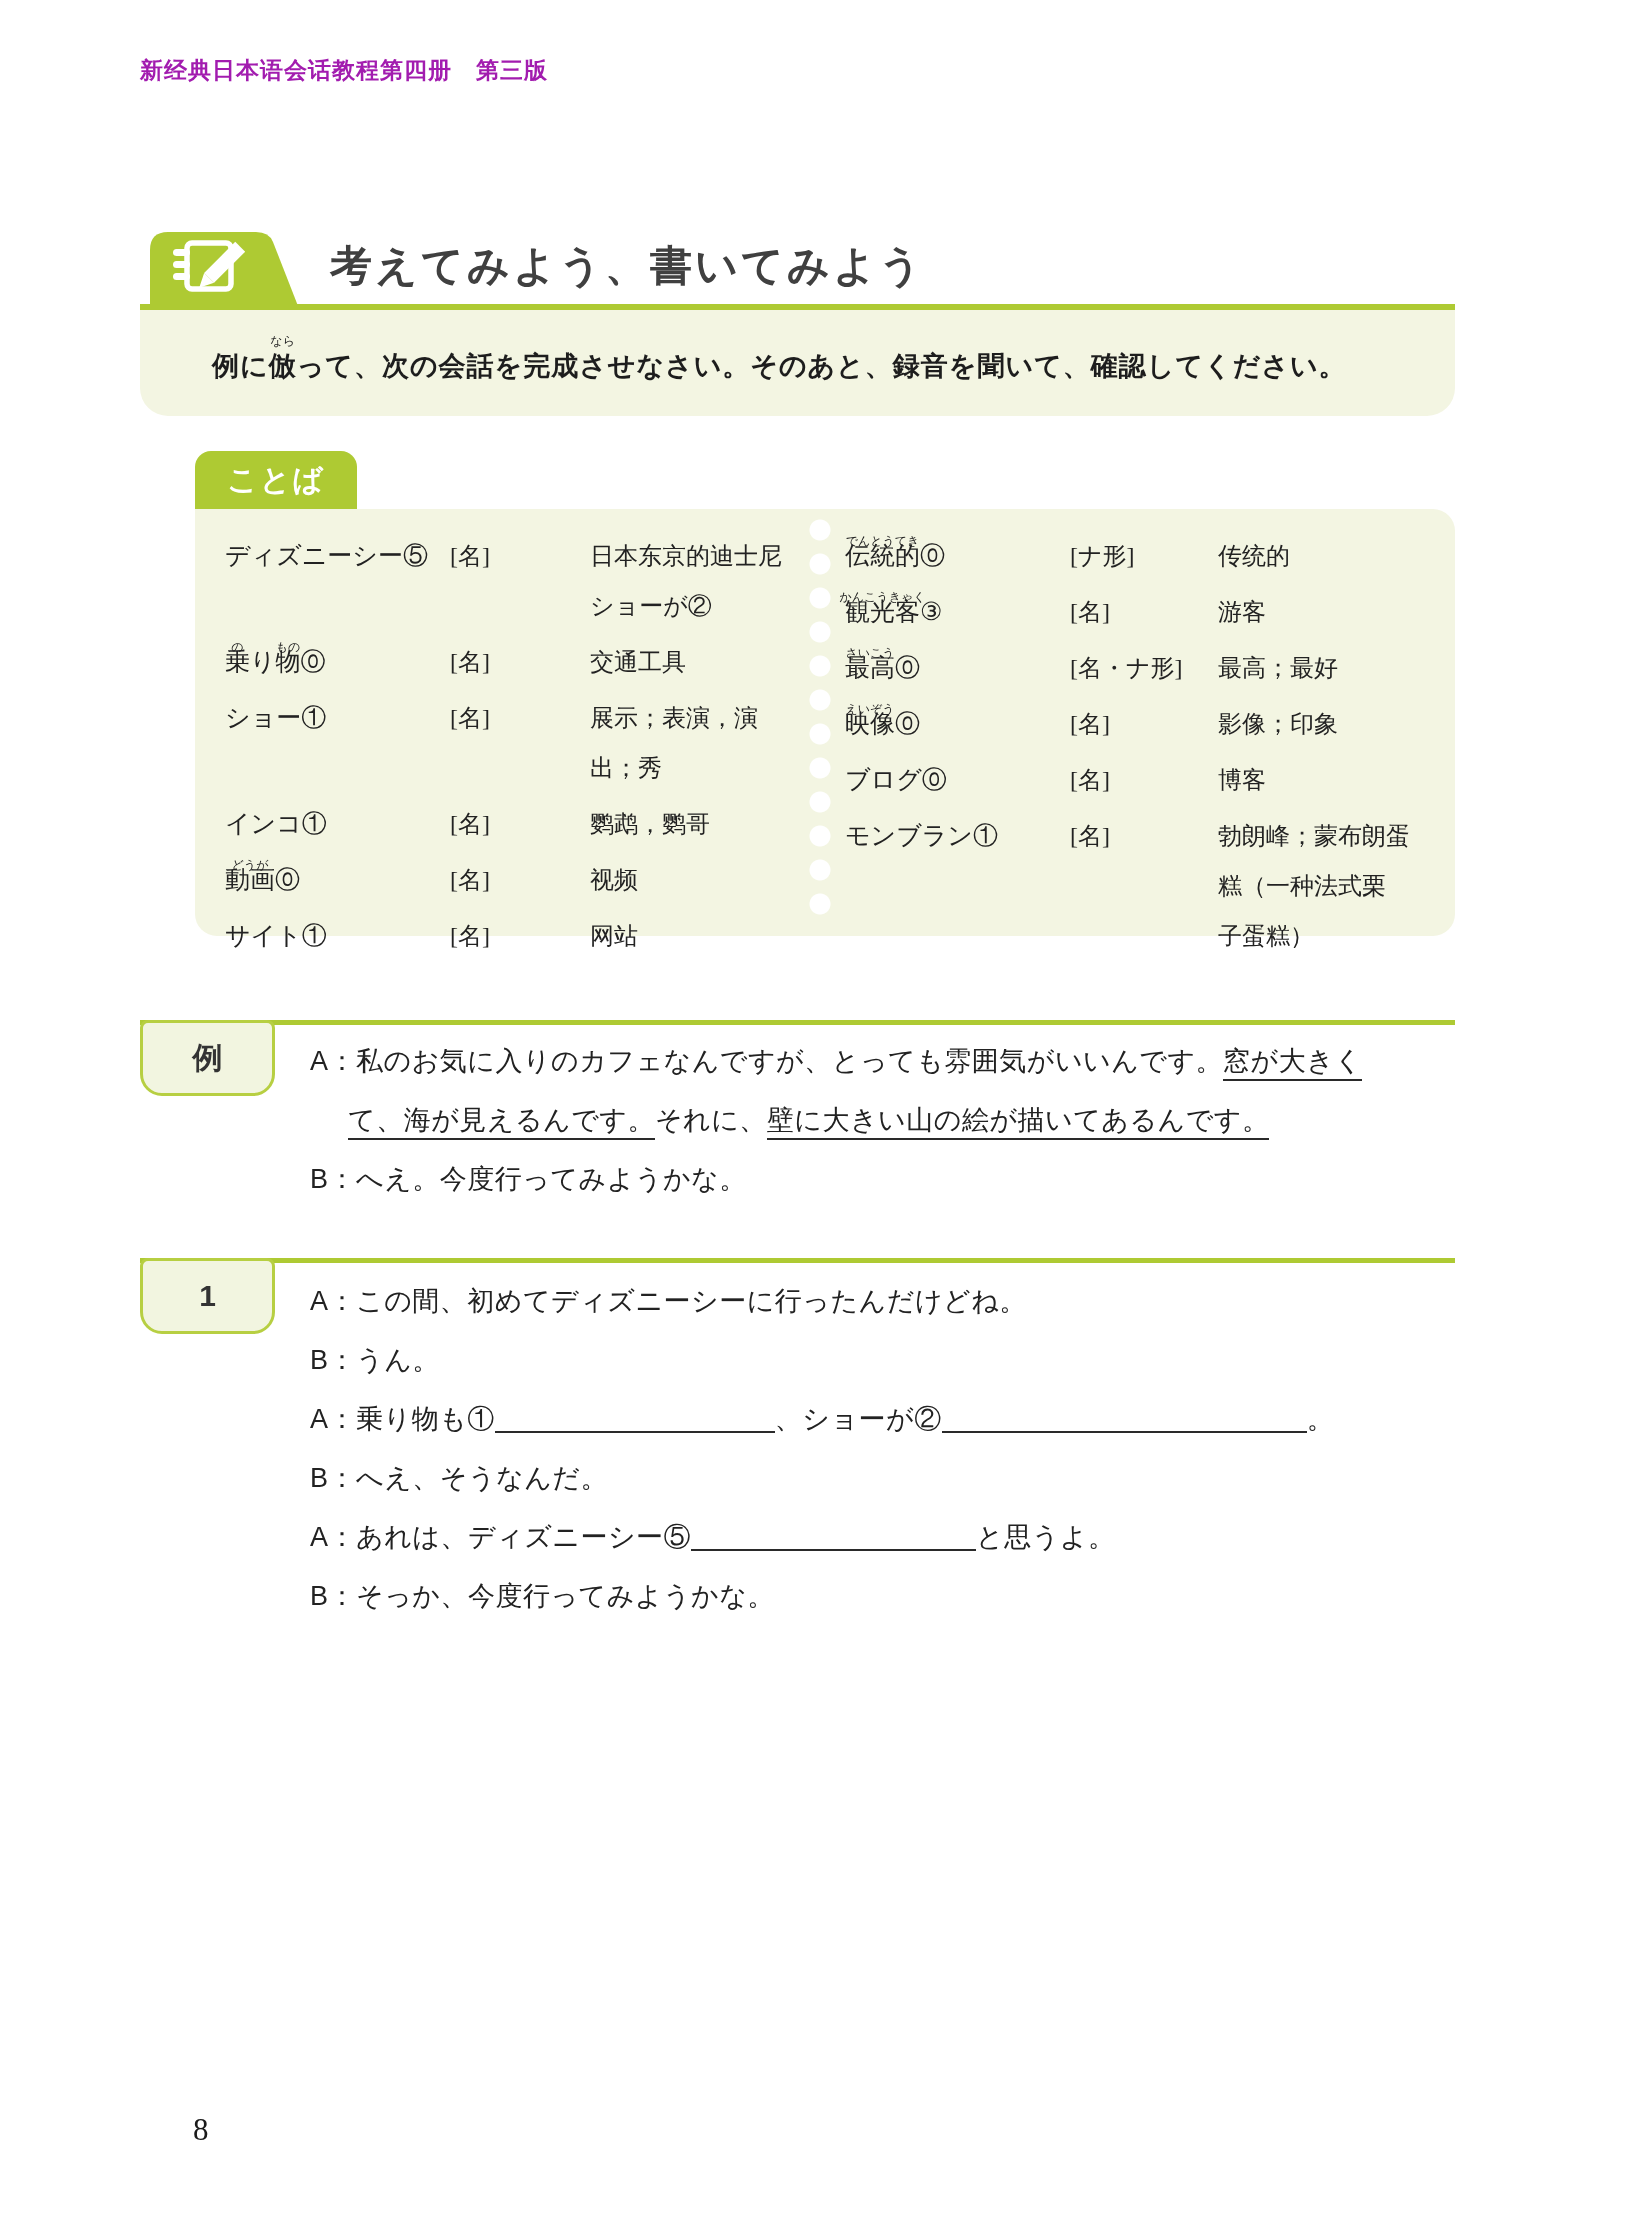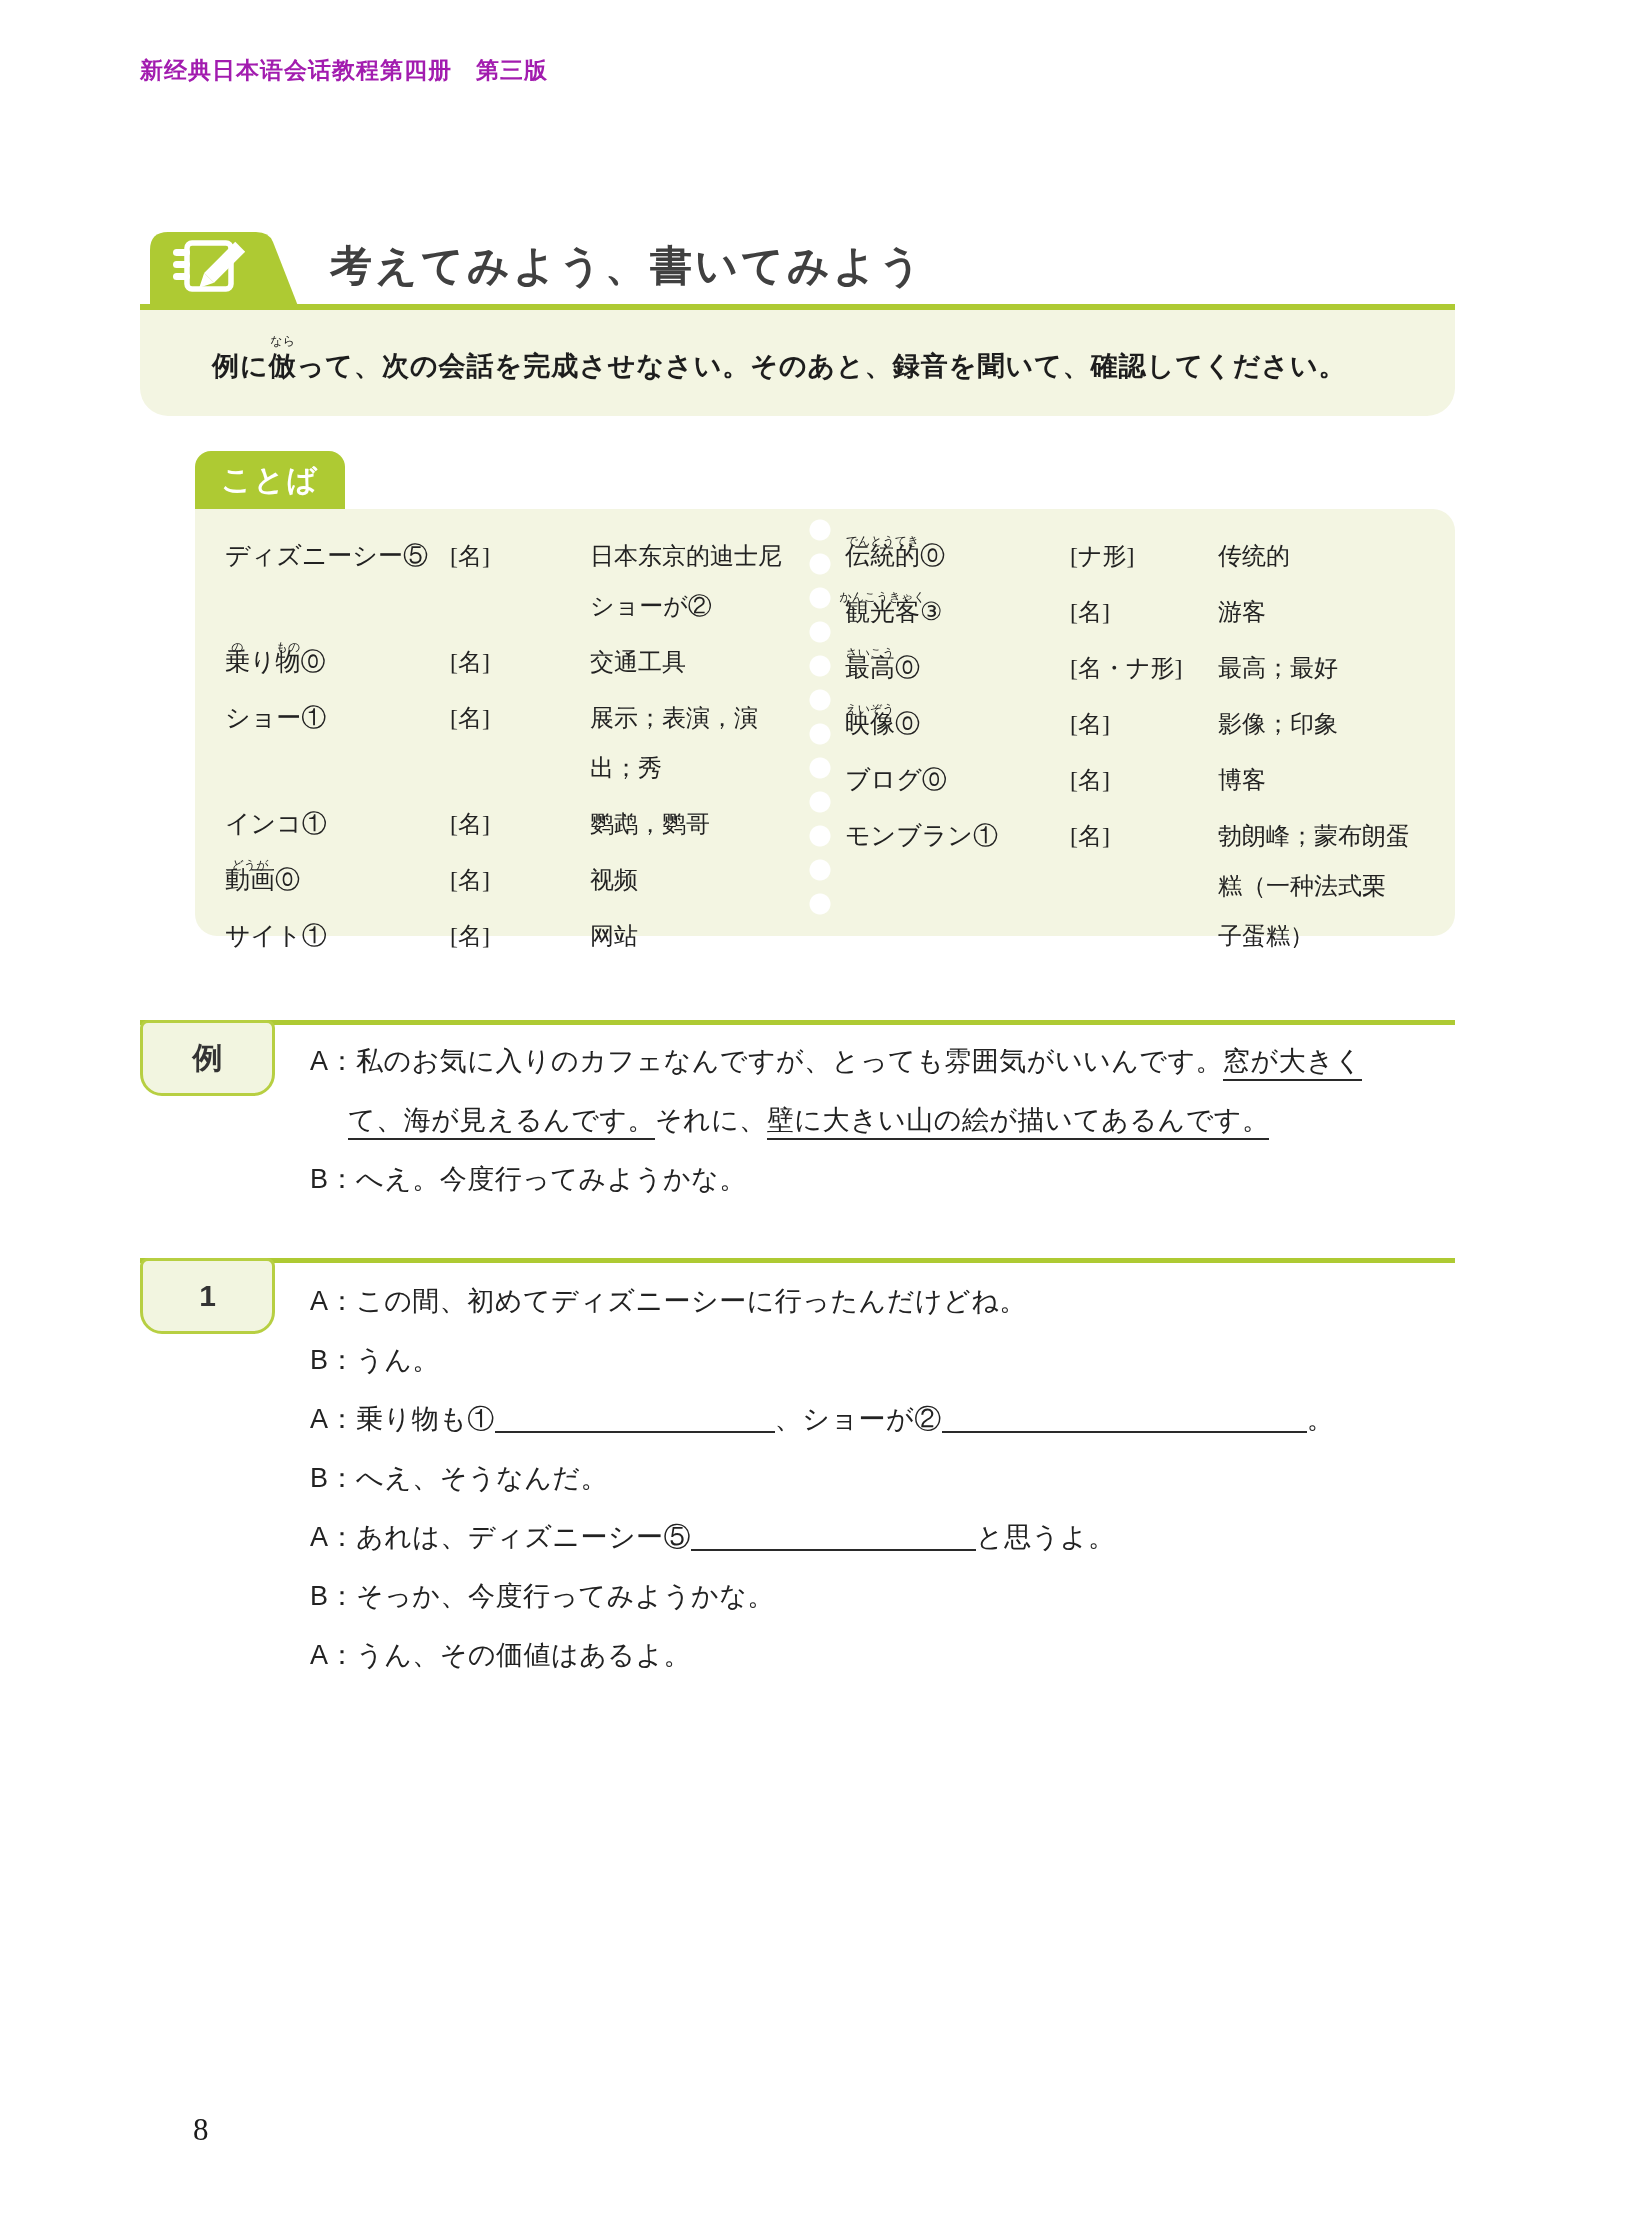--- a/index.html
+++ b/index.html
@@ -19,21 +19,21 @@
                      background:#f3f5e2; border-radius:0 0 28px 28px; }
   .instruction-text { position:absolute; left:72px; top:38px; font-family:"Liberation Sans","DejaVu Sans",sans-serif;
                       font-weight:bold; font-size:27px; color:#1d1d1d; letter-spacing:1px; white-space:nowrap; }
 
   
   .rb { position:relative; display:inline-block; }
   .rb .rt { position:absolute; top:-15px; left:50%; transform:translateX(-50%); font-size:12px;
             font-weight:normal; letter-spacing:0; white-space:nowrap; color:#222; }
 
   
-  .vocab-tab { position:absolute; left:195px; top:451px; width:150px; height:58px; background:#aeca33;
+  .vocab-tab { position:absolute; left:195px; top:451px; width:162px; height:58px; background:#aeca33;
                border-radius:16px 16px 0 0; display:flex; align-items:center; justify-content:center; }
   .vocab-tab span { font-family:"Liberation Sans","DejaVu Sans",sans-serif; font-weight:bold; font-size:30px;
                     color:#ffffff; letter-spacing:2px; }
   .vocab-box { position:absolute; left:195px; top:509px; width:1260px; height:427px; background:#f3f5e2;
                border-radius:0 22px 22px 22px; }
   .vocab-divider { position:absolute; left:612px; top:8px; width:26px; height:410px;
                    background-image:radial-gradient(circle at 13px 13px, #ffffff 10px, rgba(255,255,255,0) 11px);
                    background-size:26px 34px; background-repeat:repeat-y; }
   .vcol { position:absolute; top:22px; }
   .vcol-left  { left:30px;  width:585px; }
@@ -176,18 +176,17 @@
   <div class="sec-label" style="top:1258px;">
     <span>1</span>
   </div>
   <div class="dlg" style="top:1284px;">
       <div class="dline"><span class="sp">A：</span><span>この間、初めてディズニーシーに行ったんだけどね。</span></div>
       <div class="dline"><span class="sp">B：</span><span>うん。</span></div>
       <div class="dline"><span class="sp">A：</span><span>乗り物も①</span><span class="blank" style="width: 280px;"></span><span>、ショーが②</span><span class="blank" style="width: 365px;"></span><span>。</span></div>
       <div class="dline"><span class="sp">B：</span><span>へえ、そうなんだ。</span></div>
       <div class="dline"><span class="sp">A：</span><span>あれは、ディズニーシー⑤</span><span class="blank" style="width: 285px;"></span><span>と思うよ。</span></div>
       <div class="dline"><span class="sp">B：</span><span>そっか、今度行ってみようかな。</span></div>
-      <div class="dline"><span class="sp">A：</span><span>うん、その価値はあるよ。</span></div>
     </div>
 
   <div class="page-number">8</div>
 
 </div>
 
 </body></html>

